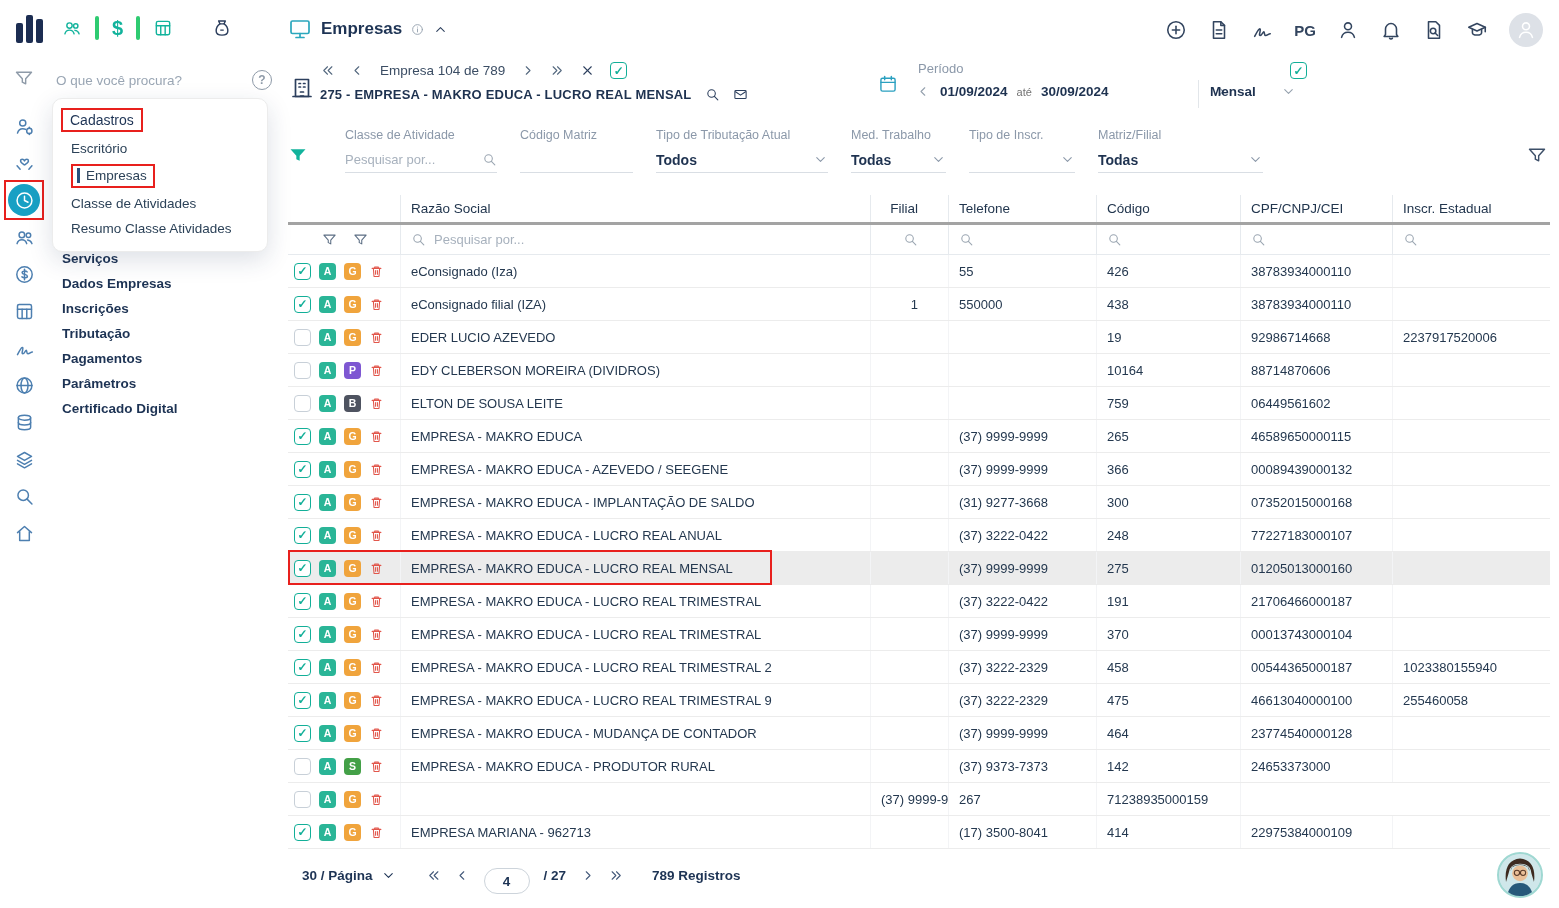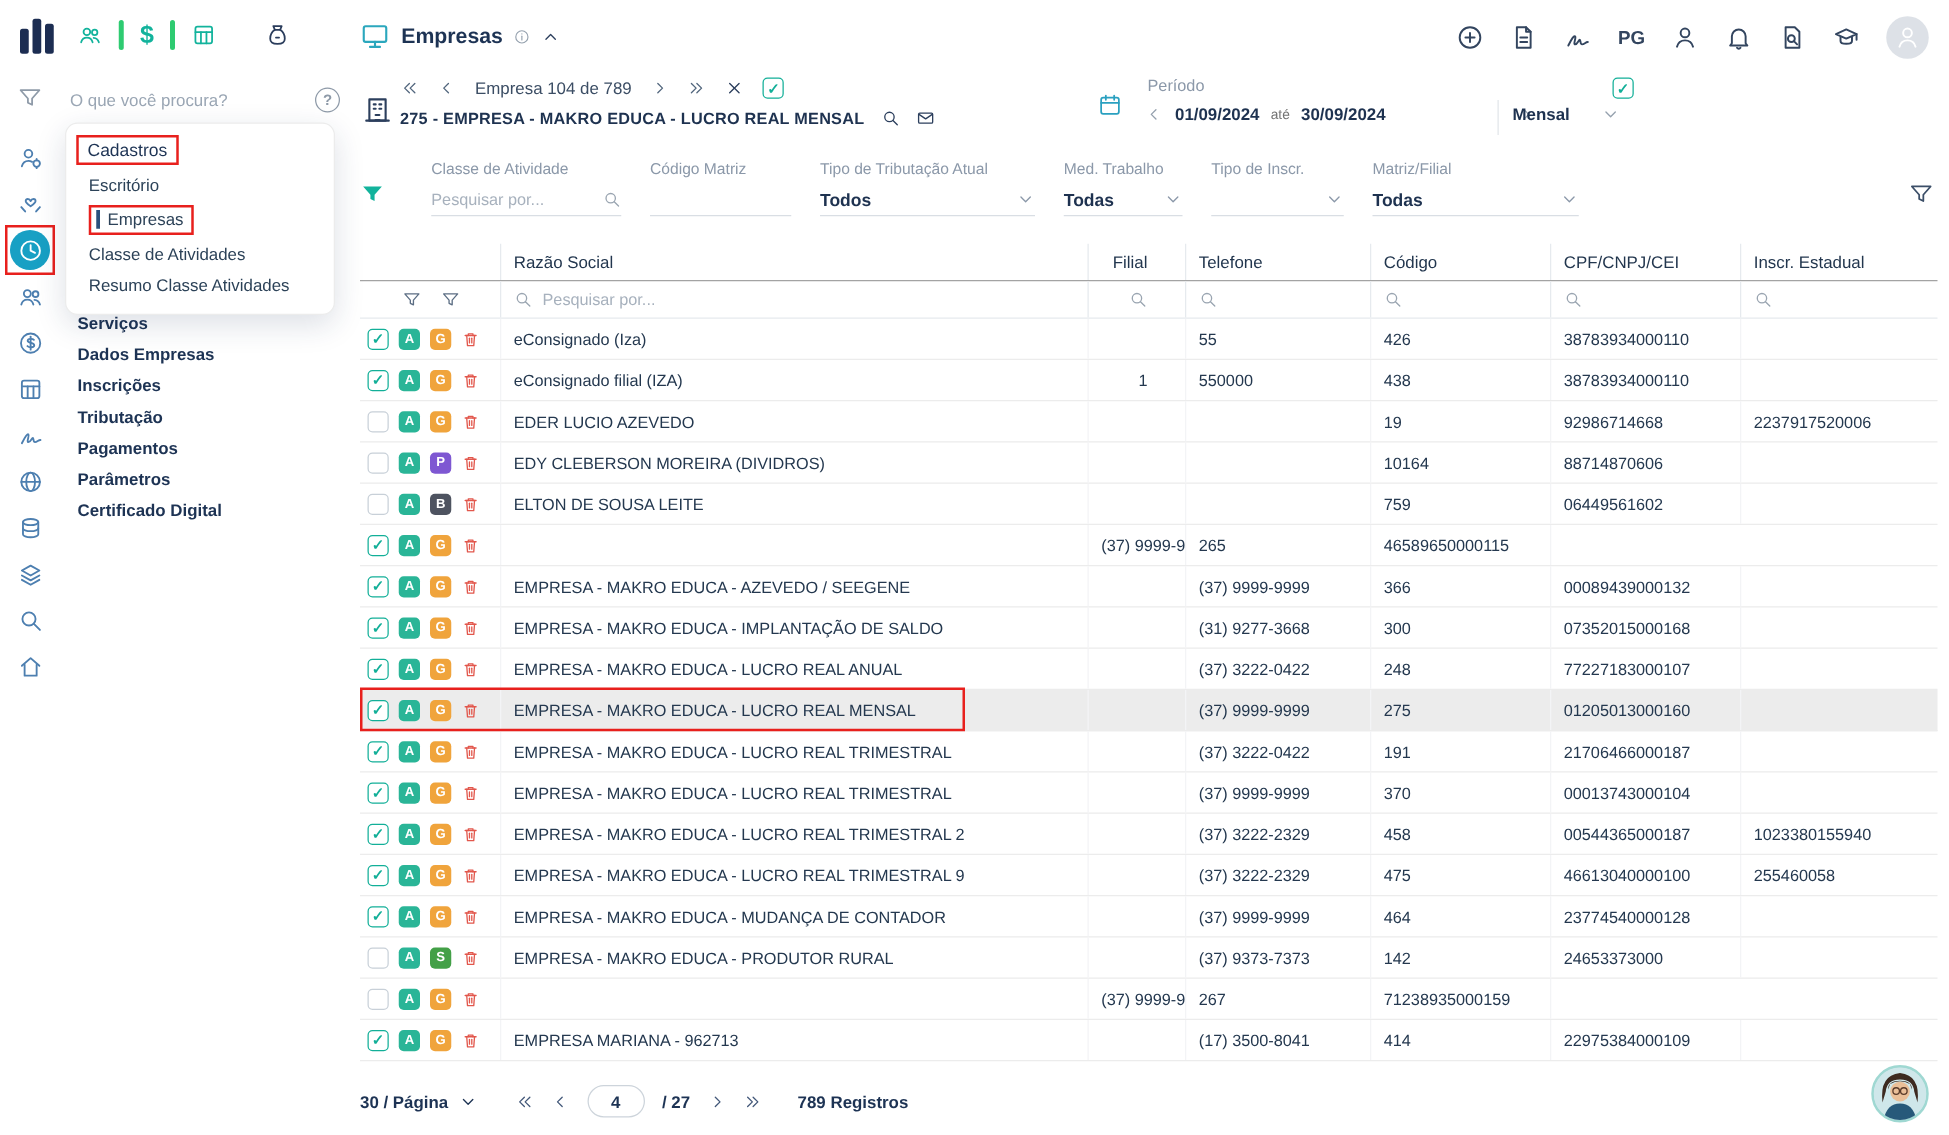--- a/index.html
+++ b/index.html
@@ -84,39 +84,39 @@
   .f-control{height:26px;border-bottom:1px solid #d9dee4;display:flex;align-items:center;justify-content:space-between;gap:6px}
   .f-value{font-size:14px;font-weight:700;color:#1e3250}
   .ph{font-size:13px;color:#a7b1bd;white-space:nowrap}
   .filter-funnel-right{margin-left:auto;color:#3c4f68;margin-bottom:8px}
 
   
   .table{position:absolute;left:8px;top:137px;right:9px}
   .tgrid{display:grid;grid-template-columns:112px 470px 78px 148px 144px 152px 1fr;align-items:center}
   .cell{height:100%;display:flex;align-items:center;padding-left:10px;font-size:13px;color:#24384f;
     min-width:0;white-space:nowrap;overflow:hidden}
-  .thead{height:30px;border-bottom:1px solid #a3a3a3}
+  .thead{height:30px;border-bottom:3px solid #a3a3a3}
   .thead .cell{font-size:13.5px;color:#22364e}
   .thead .cell+.cell,.tsearch .cell+.cell{border-left:1px solid #e6eaee}
   .tsearch{height:30px;border-bottom:1px solid #e6eaee}
   .tsearch .icon-gray{color:#9aa5b1}
   .c-controls{gap:8px;padding-left:6px}
   .c-filial{justify-content:flex-end;padding-right:30px}
   .trow{height:33px;border-bottom:1px solid #ececec;position:relative}
   .trow .cell:nth-child(n+2){border-left:1px solid #f3f4f6}
   .trow.selected{background:#ececec}
   .trow.selected::after{content:"";position:absolute;left:0;top:-2px;bottom:-1px;width:480px;
     border:2px solid #e8201d;pointer-events:none;z-index:3}
   .badge{min-width:17px;height:17px;border-radius:4px;padding:0 2px;color:#fff;font-size:10.5px;font-weight:700;
     display:inline-flex;align-items:center;justify-content:center;flex:0 0 auto}
   .trash{color:#e2574c}
   .funnel-pair{display:flex;gap:16px;margin-left:28px;color:#5c6e84}
 
   
-  .pagination{position:absolute;left:8px;bottom:14px;right:12px;display:flex;align-items:center;gap:14px;color:#44597a}
+  .pagination{position:absolute;left:22px;bottom:14px;right:12px;display:flex;align-items:flex-start;gap:14px;color:#44597a}
   .pg-size{display:flex;align-items:center;gap:8px;font-size:13.5px;font-weight:700;color:#1d3354;margin-right:16px}
   .page-box{width:46px;height:26px;border:1px solid #cdd4db;border-radius:13px;display:flex;align-items:center;
     justify-content:center;font-size:13.5px;font-weight:700;color:#1d3354}
   .pg-bold{font-size:13.5px;font-weight:700;color:#1d3354}
   .records{margin-left:14px}
   .user-avatar{position:absolute;right:16px;bottom:10px;width:46px;height:46px;border-radius:50%;
     border:2px solid #9fd8d2;overflow:hidden;background:#cfe7ea}
   .user-avatar svg{width:100%;height:100%;display:block}
 </style>
 </head>
@@ -751,20 +751,21 @@
             <span class="i i-sm trash">
               <svg viewBox="0 0 24 24">
                 <path d="M5 7h14"></path>
                 <path d="M9 7V5h6v2"></path>
                 <path d="M7 7l1 13h8l1-13"></path>
                 <line x1="10.5" y1="10.5" x2="10.5" y2="16.5"></line>
                 <line x1="13.5" y1="10.5" x2="13.5" y2="16.5"></line>
               </svg>
             </span>
           </div>
+          <div class="cell">EMPRESA - MAKRO EDUCA</div>
           <div class="cell c-filial"></div>
           <div class="cell">(37) 9999-9999</div>
           <div class="cell">265</div>
           <div class="cell">46589650000115</div>
           <div class="cell"></div>
         </div>
         <div class="trow tgrid">
           <div class="cell c-controls">
             <span class="cb on">✓</span>
             <span class="badge" style="background:#2ab597">A</span>

